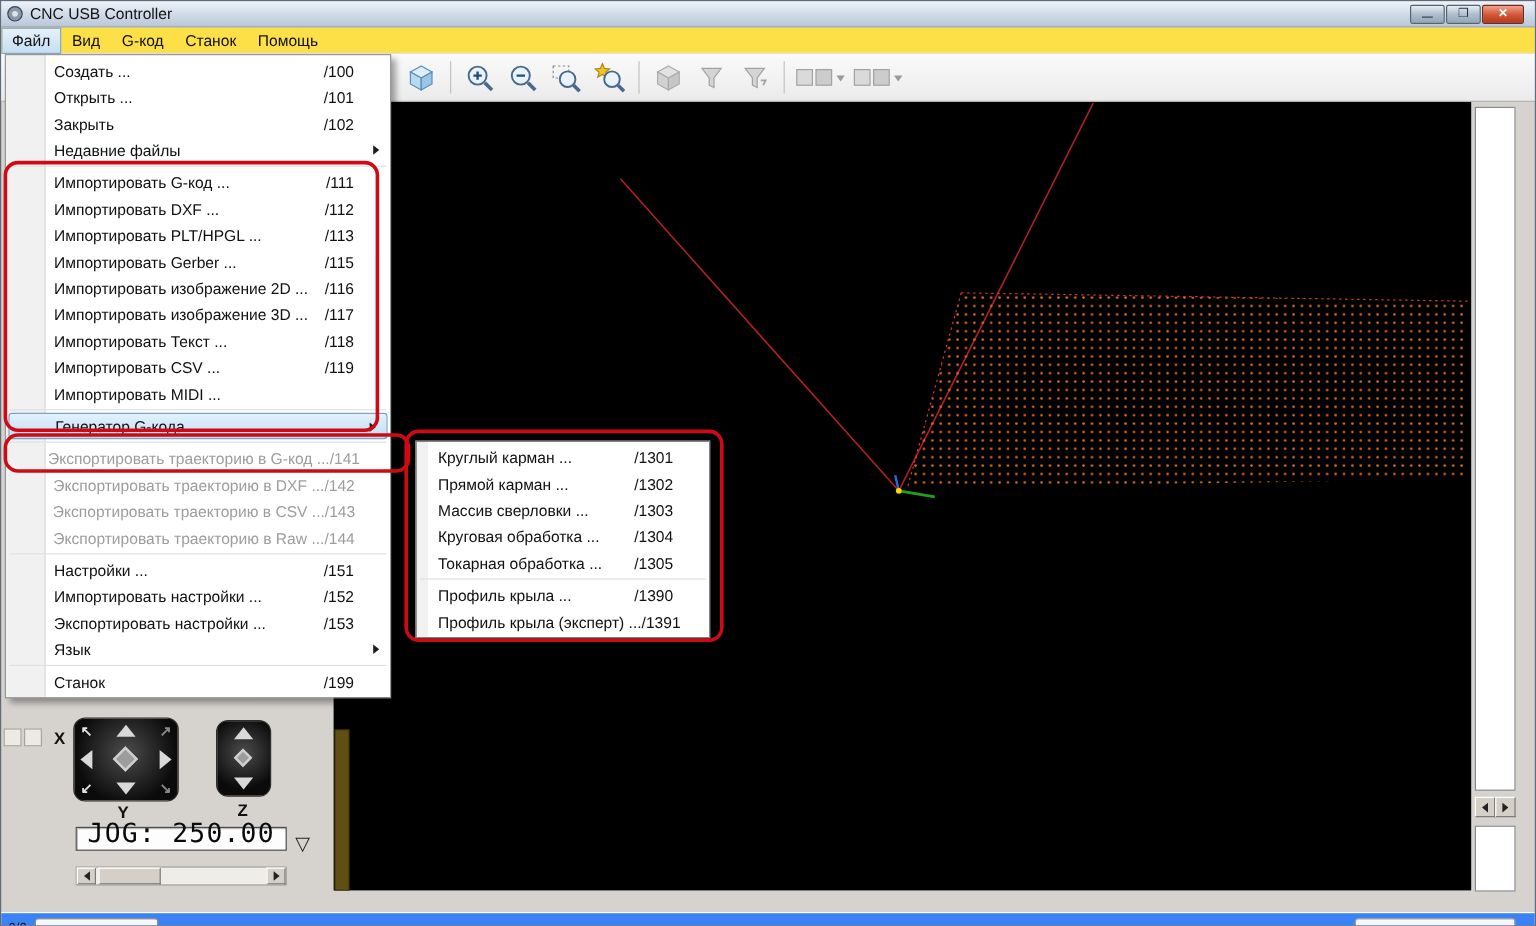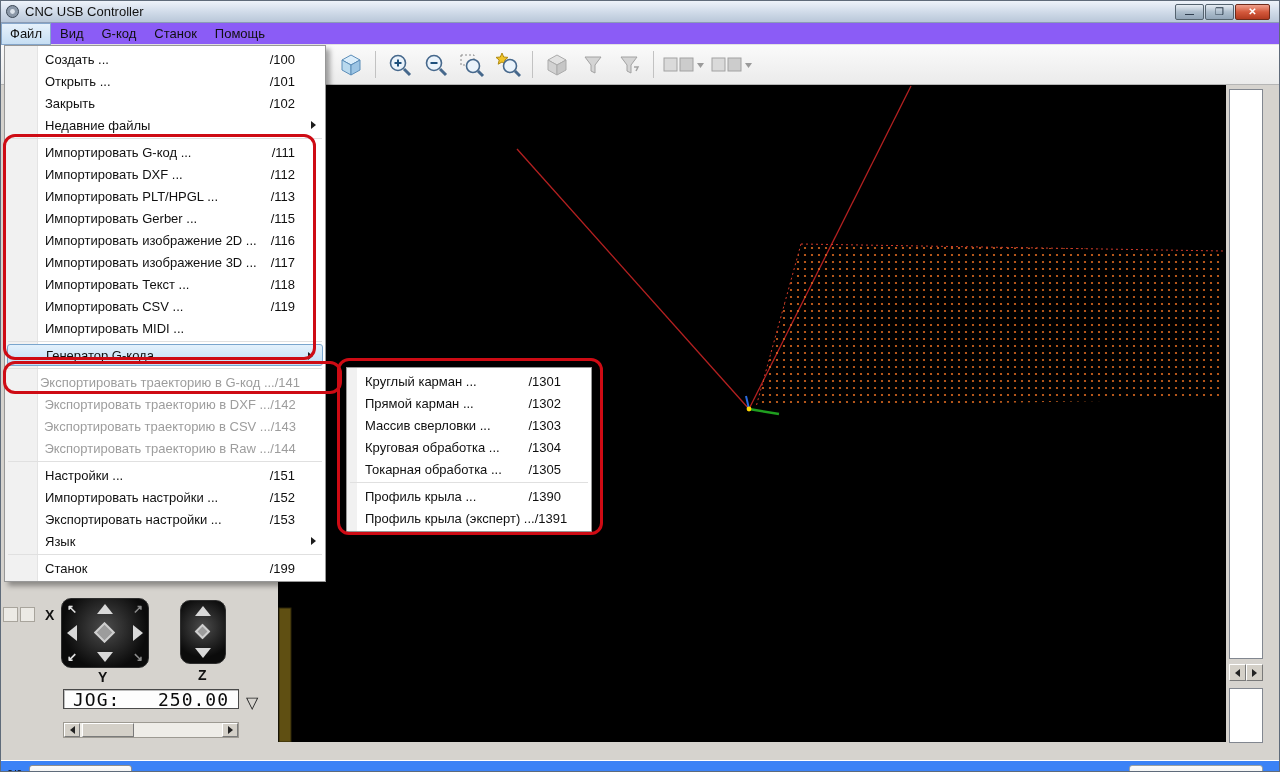--- a/index.html
+++ b/index.html
@@ -16,21 +16,21 @@
   .winbtns { position:absolute; right:9px; top:3px; display:flex; }
   .wbtn { width:29px; height:16px; margin-left:1px; border:1px solid #55636f; border-radius:2px;
     display:flex; align-items:center; justify-content:center; font-size:11px; line-height:1;
     color:#273646; background:linear-gradient(#e7edf4,#aebecd 50%,#93a6b8); }
   .wbtn.close { width:35px; color:#fff; background:linear-gradient(#f0a08c,#d4593c 50%,#b23a20); border-color:#6e2a1a; }
   .wbtn.min::before { content:"—"; font-weight:bold; font-size:9px; margin-top:5px; }
   .wbtn.max::before { content:"❒"; font-size:10px; }
   .wbtn.close::before { content:"✕"; font-weight:bold; font-size:10px; }
 
   
-  .menubar { position:absolute; left:0; top:22px; width:100%; height:22px; background:#8b5cf6;
+  .menubar { position:absolute; left:0; top:22px; width:100%; height:22px; background:#fde047;
     display:flex; align-items:center; font-size:13px; border-bottom:1px solid #e2e2e2; }
   .mb-item { padding:0 9px; line-height:22px; color:#101010; }
   .mb-item.active { background:linear-gradient(#e6f1fb,#c6def3); border:1px solid #86a7cc; line-height:20px; padding:0 8px; }
 
   
   .toolbar { position:absolute; left:0; top:44px; width:100%; height:40px;
     background:linear-gradient(#fafafa,#ebebeb); border-bottom:1px solid #b5b5b5;
     display:flex; align-items:center; padding-left:332px; }
   .tb-icon { width:36px; height:32px; display:flex; align-items:center; justify-content:center; border-radius:3px; }
   .tb-sep { width:1px; height:27px; background:#c2c2c2; margin:0 6px; }
@@ -61,21 +61,21 @@
   .t-right{ top:50%; margin-top:-8px; right:5px; border-top:8px solid transparent; border-bottom:8px solid transparent; border-left:10px solid #d9d9d9; }
   .diag { position:absolute; color:#e2e2e2; font-size:12px; font-weight:bold; line-height:1; }
   .d-nw { left:5px; top:4px; } .d-sw { left:5px; bottom:4px; }
   .d-ne { right:5px; top:4px; color:#8a8a8a; } .d-se { right:5px; bottom:4px; color:#8a8a8a; }
   .pad-center { position:absolute; left:50%; top:50%; width:15px; height:15px; margin:-8px 0 0 -8px;
     background:#9c9c9c; border:2px solid #cfcfcf; transform:rotate(45deg); }
   .pad-z .pad-center { width:11px; height:11px; margin:-6px 0 0 -6px; }
 
   .jog-display { position:absolute; left:62px; top:688px; width:176px; height:20px; background:#fdfdfd;
     border:1px solid #4a4a4a; box-shadow:inset 1px 1px 0 #bdbdbd; display:flex; justify-content:space-between;
-    align-items:center; padding:0 9px; font-family:"DejaVu Sans Mono", monospace; font-size:18px; color:#0a0a0a; letter-spacing:1px; }
+    align-items:flex-end; padding:0 9px; font-family:"DejaVu Sans Mono", monospace; font-size:22px; color:#0a0a0a; letter-spacing:1px; }
   .jog-dropdown { position:absolute; left:245px; top:692px; font-size:16px; color:#222; }
 
   .jog-scroll { position:absolute; left:62px; top:721px; width:176px; height:16px; background:#efede8; border:1px solid #9d9a92; display:flex; }
   .js-btn { width:16px; height:14px; background:#d4d0c8; border:1px solid; border-color:#fff #7a7a7a #7a7a7a #fff;
     display:flex; align-items:center; justify-content:center; }
   .js-btn::before { content:""; width:0; height:0; border-top:4px solid transparent; border-bottom:4px solid transparent; }
   .js-btn.left::before { border-right:5px solid #222; }
   .js-btn.right::before { border-left:5px solid #222; }
   .js-track { flex:1; position:relative; }
   .js-thumb { position:absolute; left:2px; top:0; width:52px; height:14px; background:#d4d0c8; border:1px solid; border-color:#fff #7a7a7a #7a7a7a #fff; }

